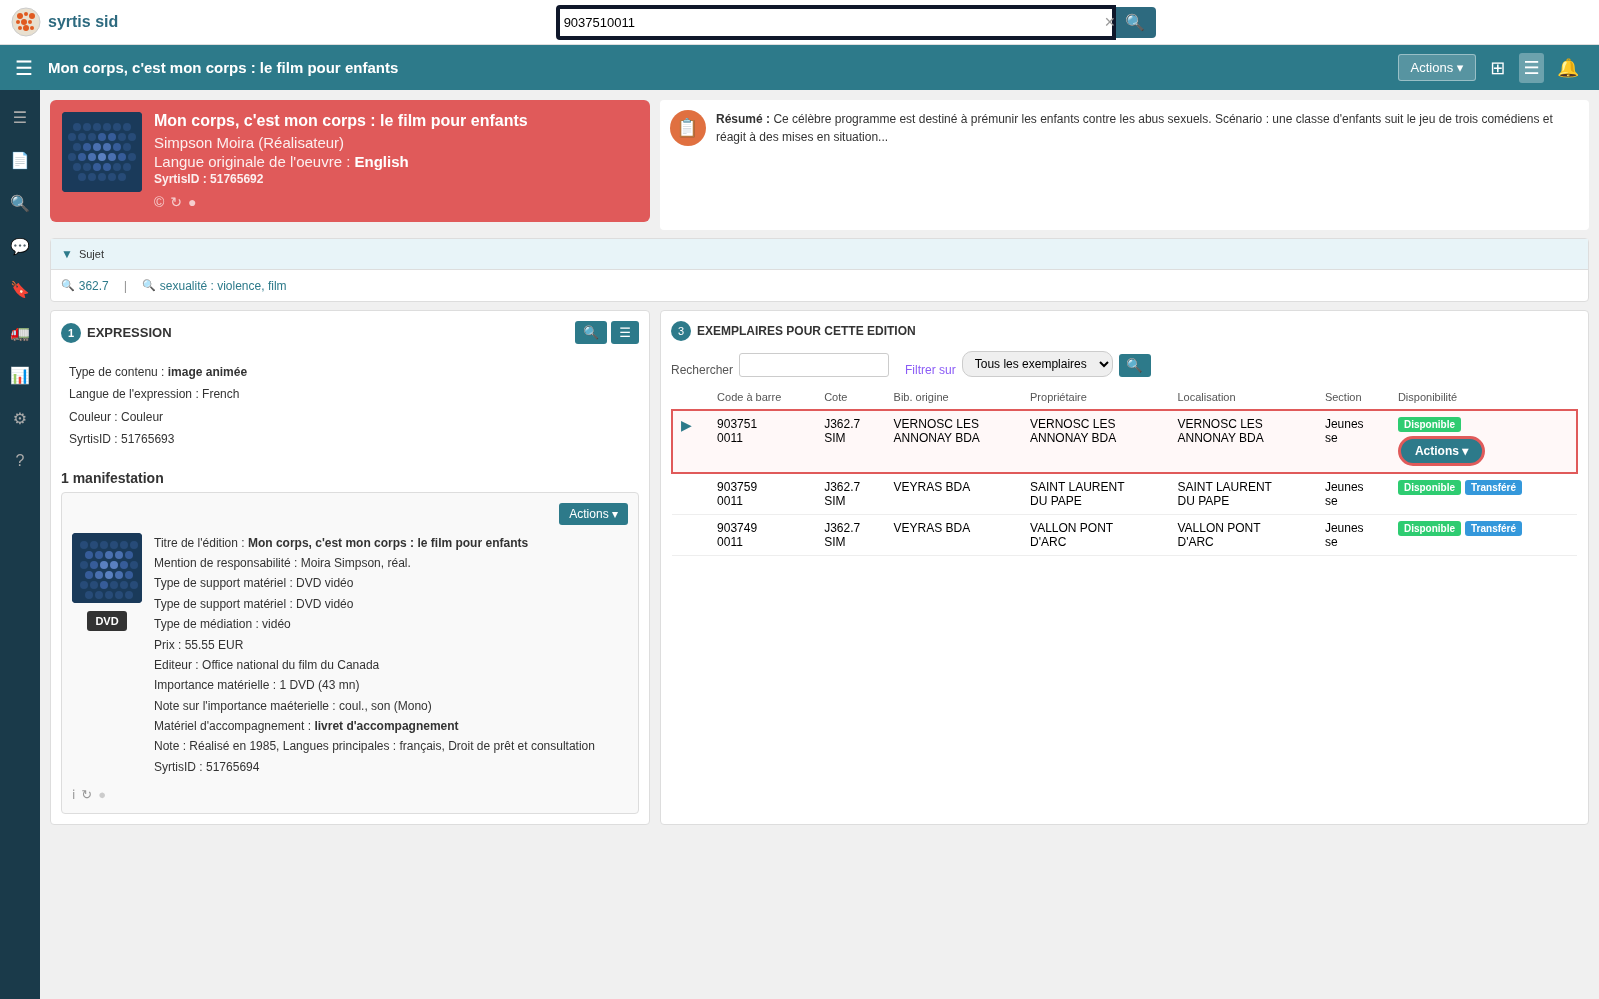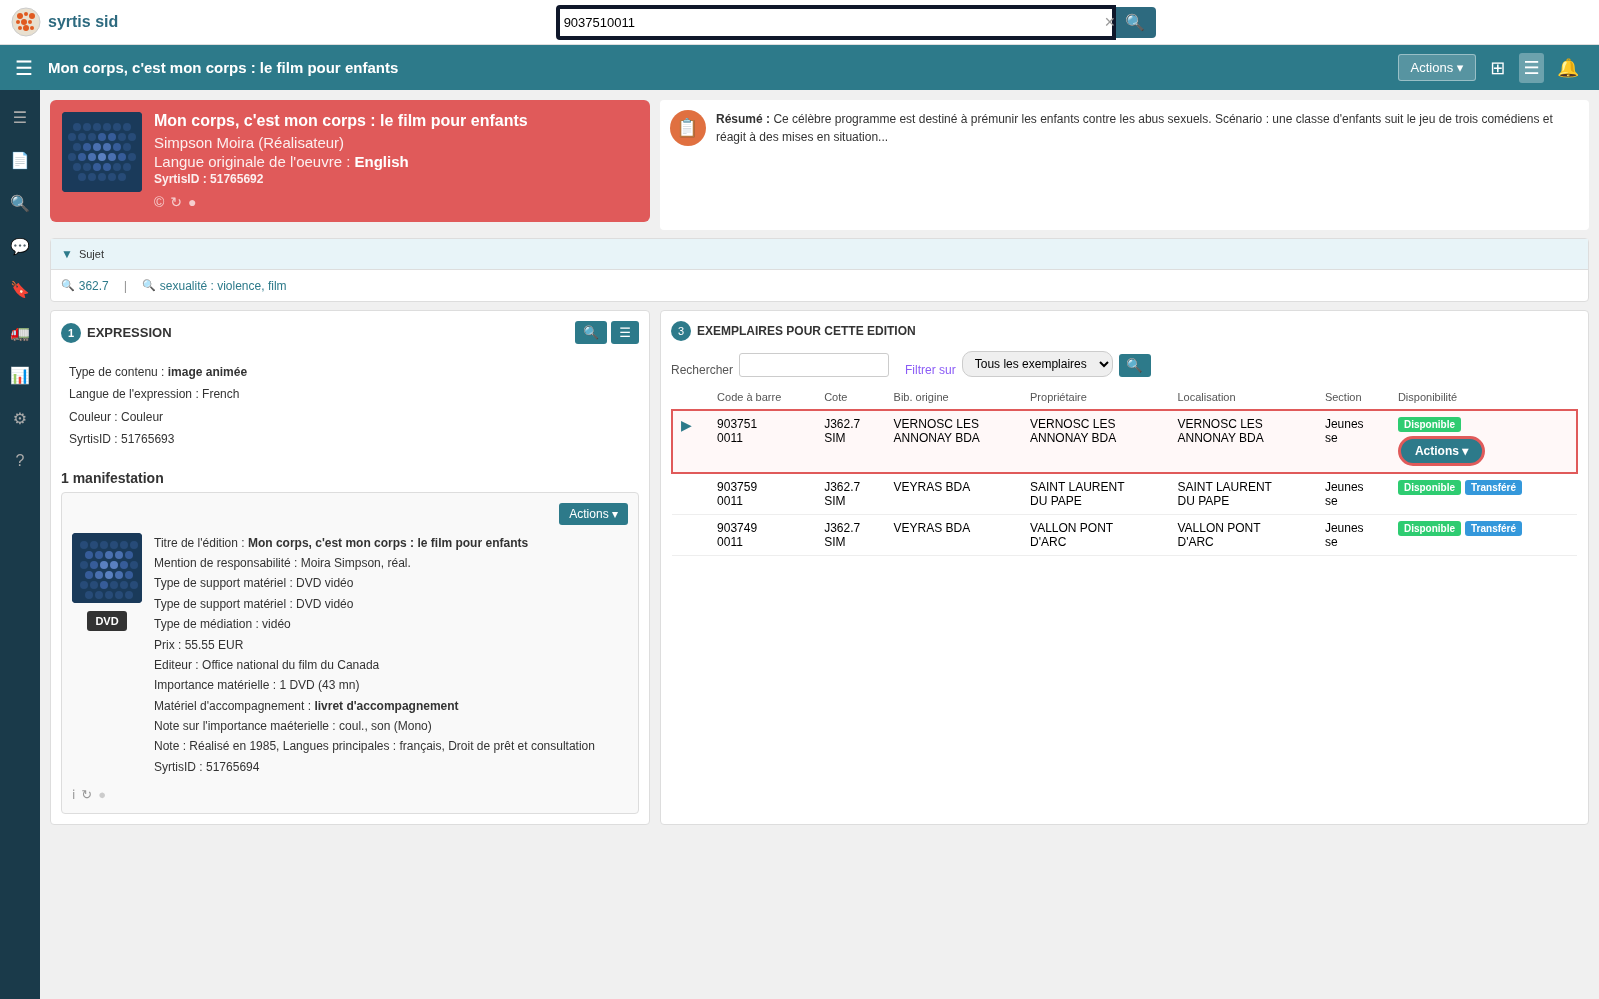--- a/index.html
+++ b/index.html
@@ -765,26 +765,26 @@
               </div>
               <div>
                 <span>Editeur :</span>
                 <span>Office national du film du Canada</span>
               </div>
               <div>
                 <span>Importance matérielle :</span>
                 <span>1 DVD (43 mn)</span>
               </div>
               <div>
+                <span>Note sur l'importance maéterielle :</span>
+                <span>coul., son (Mono)</span>
+              </div>
+              <div>
                 <span>Matériel d'accompagnement :</span>
                 <strong>livret d'accompagnement</strong>
-              </div>
-              <div>
-                <span>Note sur l'importance maéterielle :</span>
-                <span>coul., son (Mono)</span>
               </div>
               <div>
                 <span>Note :</span>
                 <span>Réalisé en 1985, Langues principales : français, Droit de prêt et consultation</span>
               </div>
               <div>
                 <span>SyrtisID :</span>
                 <span>51765694</span>
               </div>
             </div>

